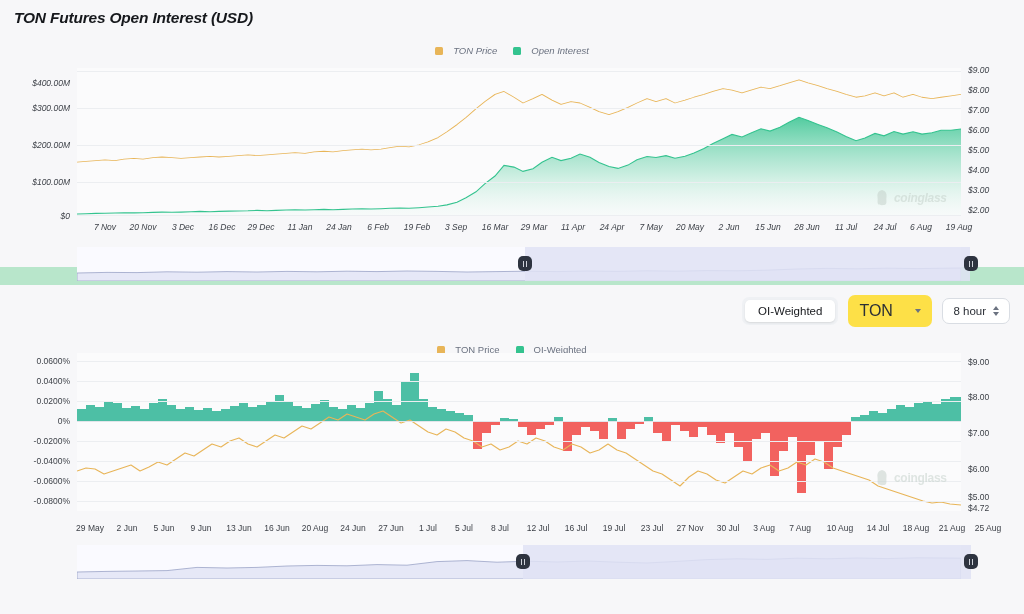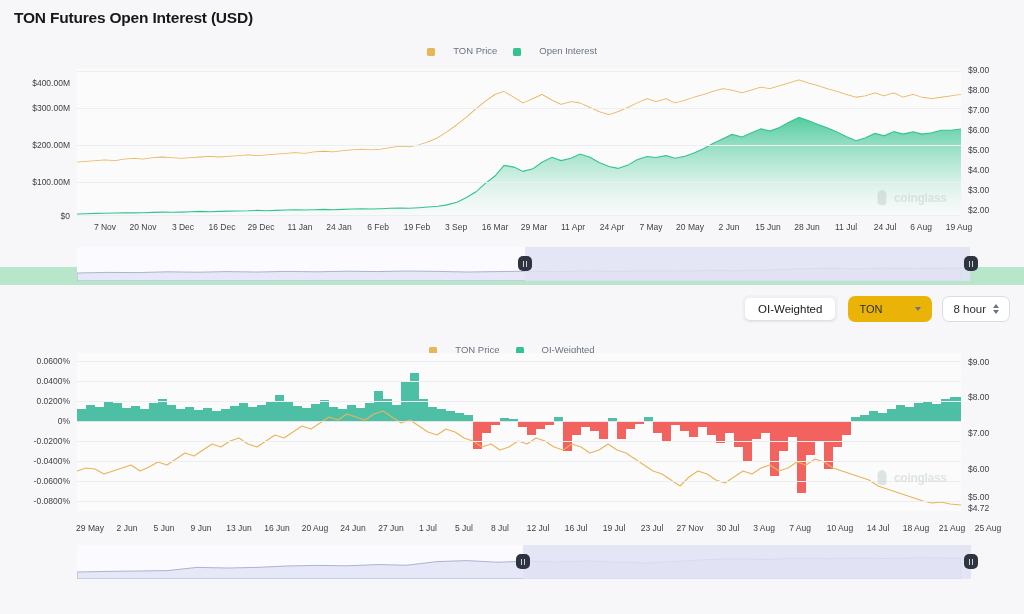--- a/index.html
+++ b/index.html
@@ -5,39 +5,39 @@
   * { box-sizing: border-box; }
   html, body { margin:0; padding:0; }
   body {
     width:1024px; height:614px;
     background:#f7f7f9;
     font-family:"Liberation Sans", sans-serif;
     color:#1f2328;
     overflow:hidden;
   }
   .panel { position:relative; width:1024px; background:#f7f7f9; }
-  .panel-1 { height:267px; }
+  .panel-1 { height:267px;font-style:italic; }
   .divider { height:18px; background:#b8e6cb; }
   .panel-2 { height:305px; }
 
   .chart-title {
     position:absolute; left:14px; top:9px;
     font-size:15.5px; font-weight:bold; letter-spacing:-0.2px;
     color:#16181c;
   }
   .p2 .chart-title { top:7px; }
 
   
   .legend {
     position:absolute; top:45px; left:0; width:1024px;
     display:flex; justify-content:center; gap:16px;
     font-size:9.5px; color:#6b7280;
   }
   .p2 .legend { top:364px; }
-  .legend-item { display:flex; align-items:flex-end; gap:18px; cursor:pointer; }
+  .legend-item { display:flex; align-items:center; gap:10px; cursor:pointer; }
   .legend-swatch { width:8px; height:8px; border-radius:1.5px; display:inline-block; }
 
   
   .plot { position:absolute; background:#fbfbfc; }
   .plot-1 { left:77px; top:68px; width:884px; height:148px; }
   .gridline { position:absolute; left:0; width:100%; height:1px; background:#eceef1; }
 
   
   .ytick {
     position:absolute; font-size:8.5px; color:#3b3f46;
@@ -74,22 +74,22 @@
   .seg {
     display:flex; background:#eff1f4; border-radius:7px; padding:3px;
   }
   .seg-btn {
     font-size:11.5px; padding:5px 13px; border-radius:5px;
     color:#50555e; cursor:pointer; white-space:nowrap;
   }
   .seg-btn.active { background:#ffffff; color:#16181c; box-shadow:0 1px 2px rgba(0,0,0,.10); }
   .select {
     display:flex; align-items:center; justify-content:space-between; gap:18px;
-    background:#eab308; border-radius:7px; padding:7px 11px;
-    font-size:11px; color:#2b2f36; cursor:pointer; min-width:84px;
+    background:#fde047; border-radius:7px; padding:7px 11px;
+    font-size:16px; color:#2b2f36; cursor:pointer; min-width:84px;
   }
   .caret { width:0;height:0;border-left:3.5px solid transparent;border-right:3.5px solid transparent;border-top:4px solid #6b7280; }
   .stepper {
     display:flex; align-items:center; gap:7px;
     border:1px solid #d9dde3; background:#fff; border-radius:7px;
     padding:6px 10px; font-size:11.5px; color:#2b2f36; cursor:pointer;
   }
   .stepper-arrows { display:flex; flex-direction:column; gap:2px; }
   .up { width:0;height:0;border-left:3px solid transparent;border-right:3px solid transparent;border-bottom:4px solid #6b7280; }
   .down { width:0;height:0;border-left:3px solid transparent;border-right:3px solid transparent;border-top:4px solid #6b7280; }

